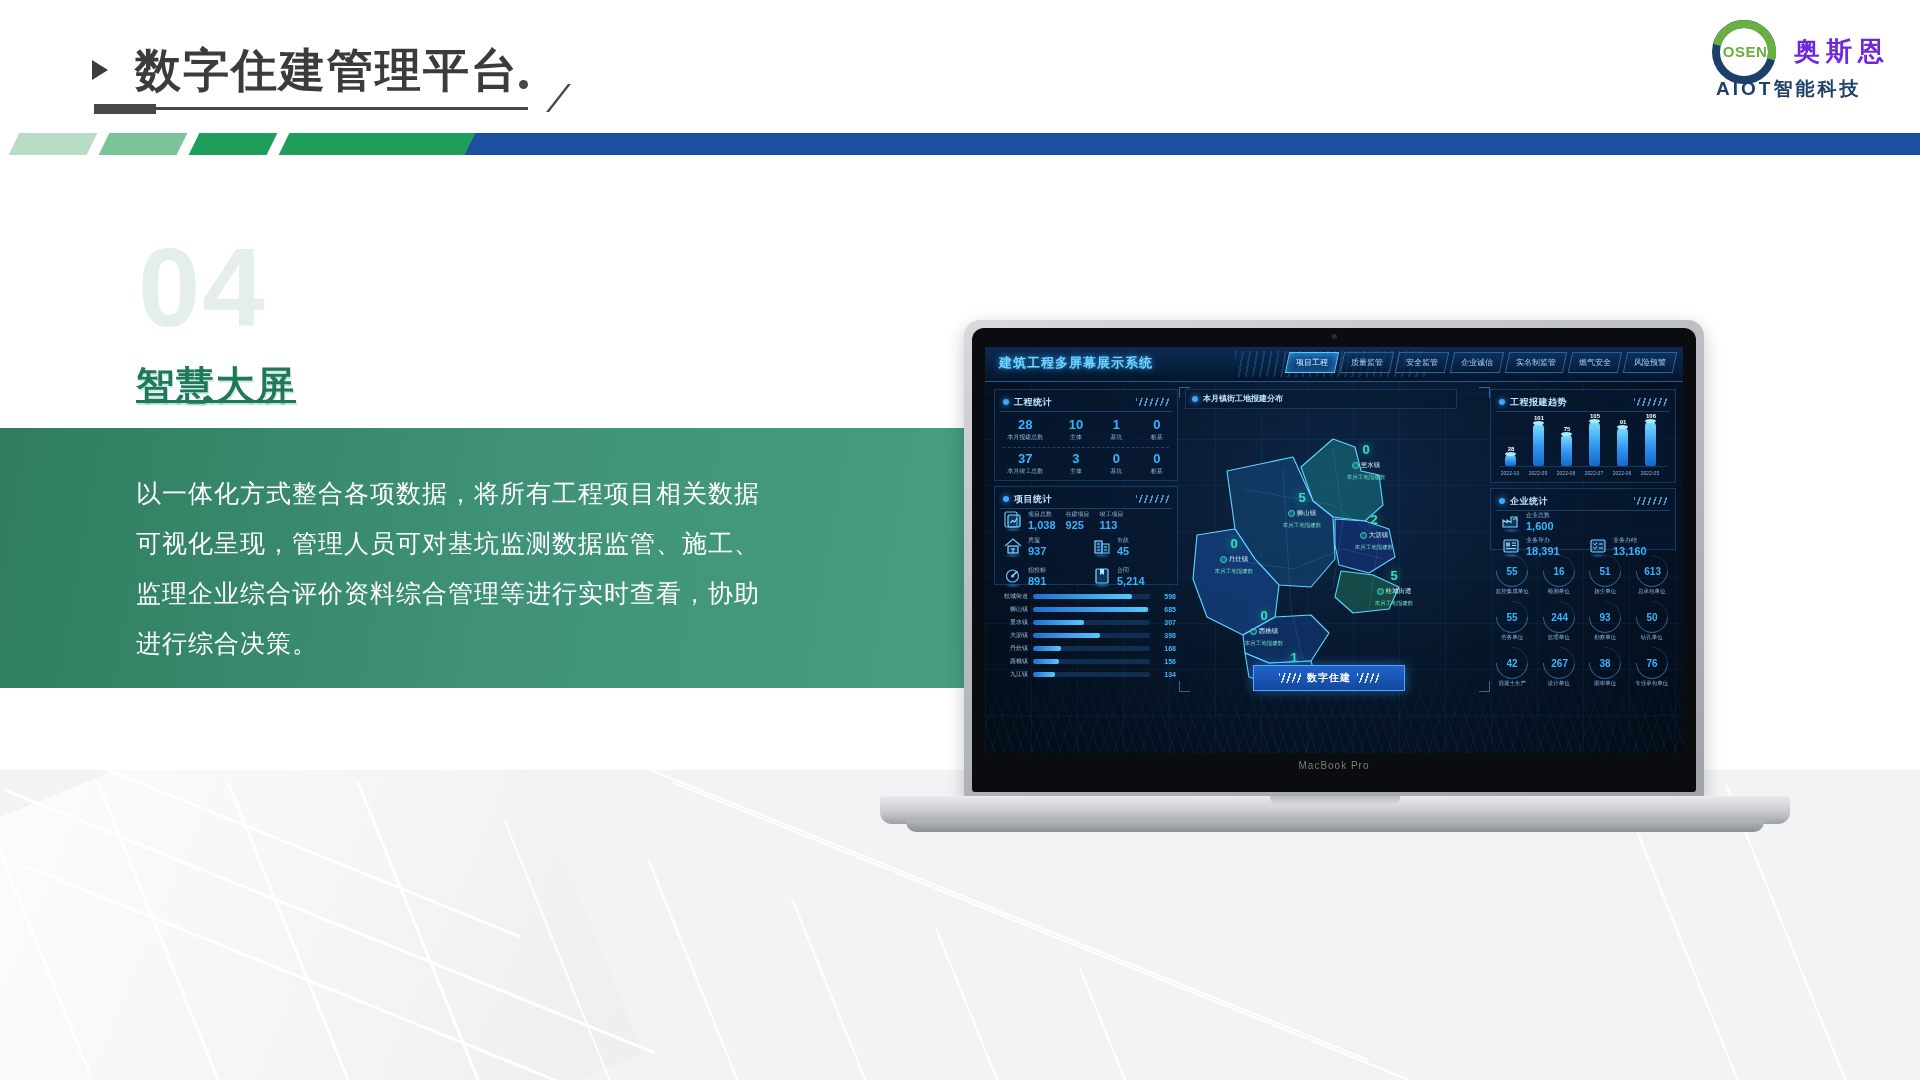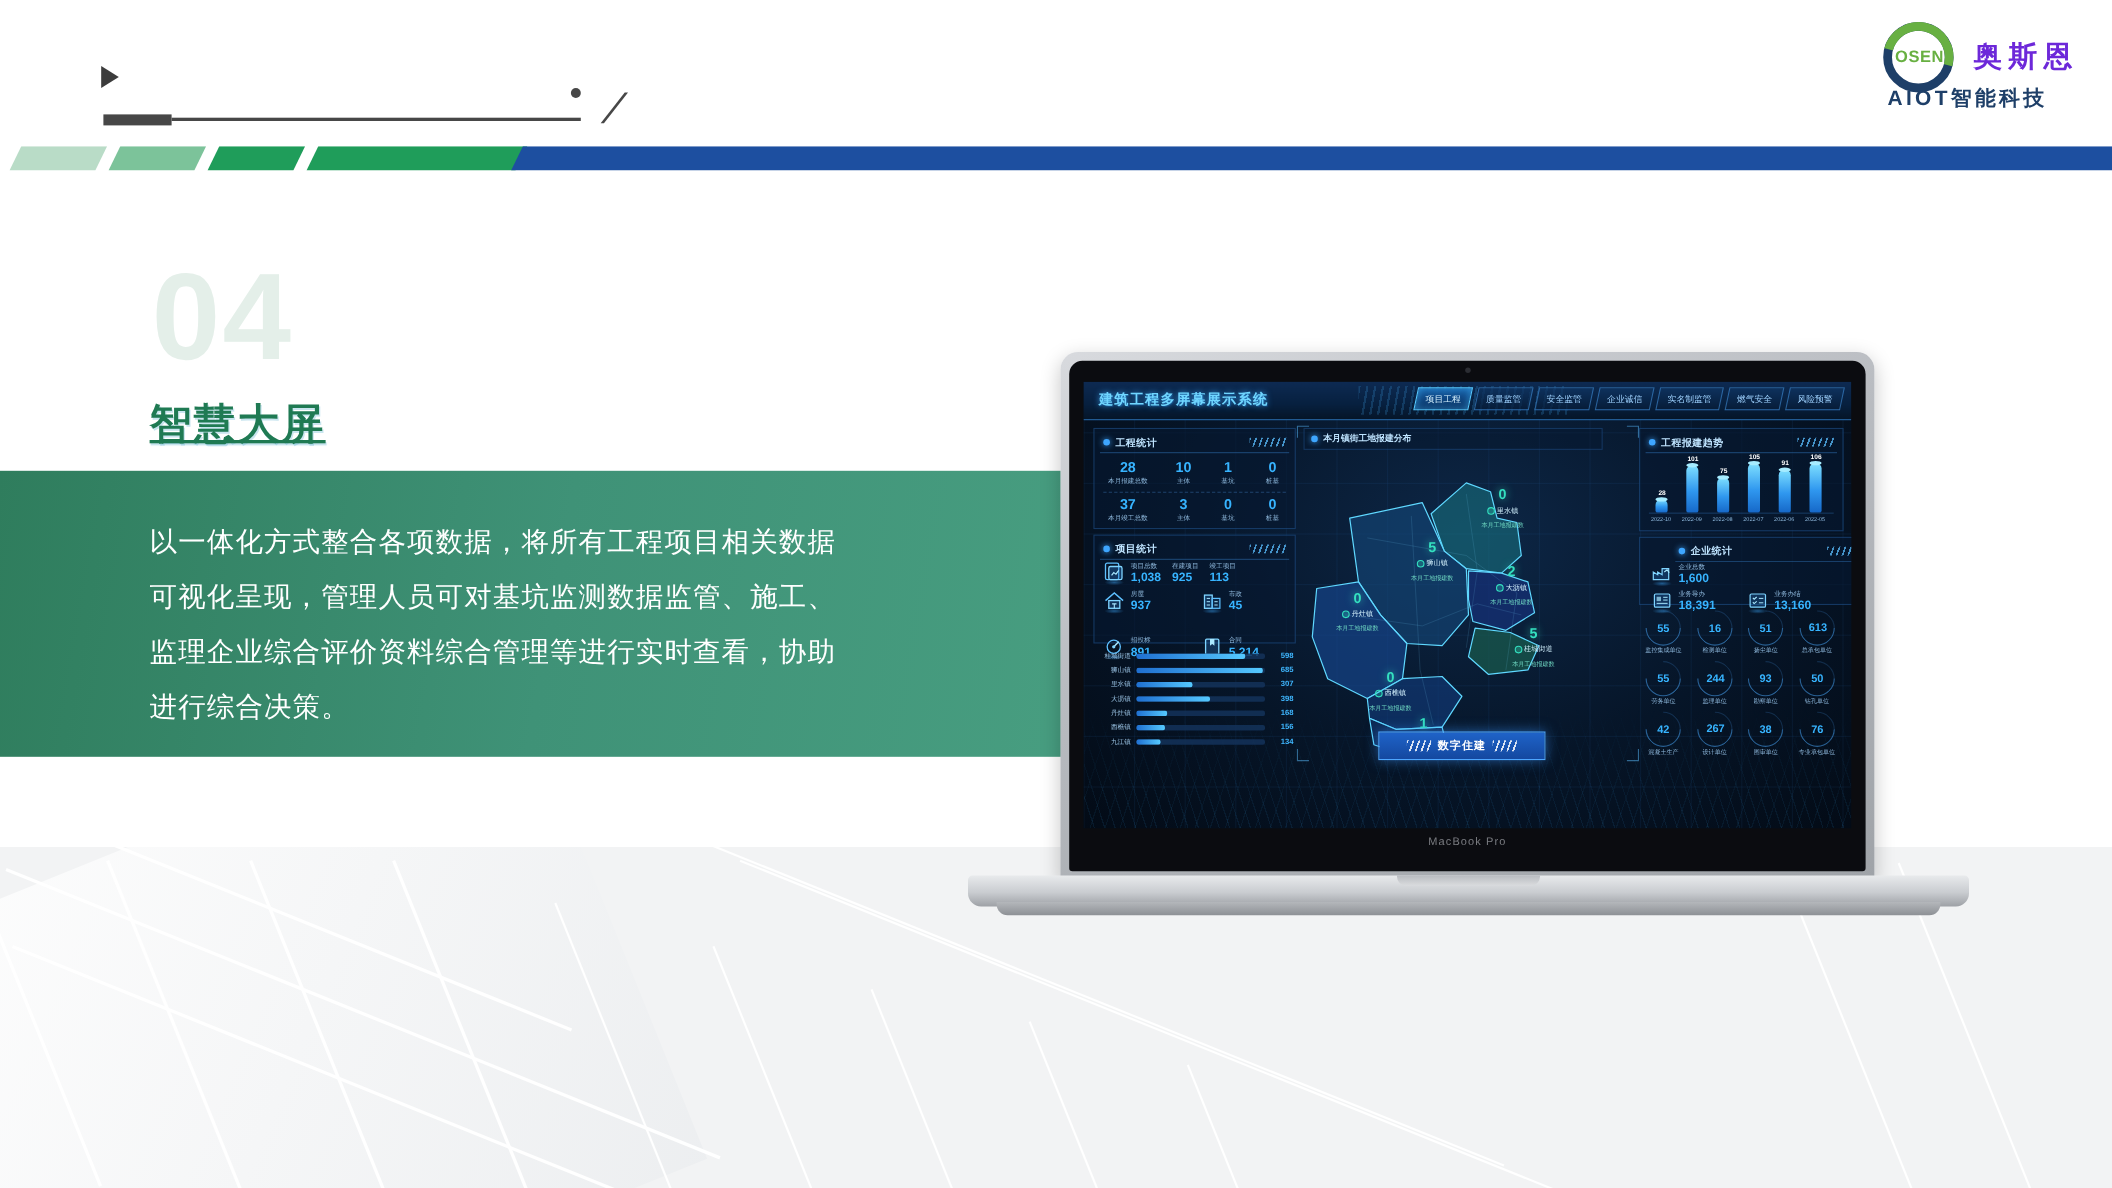--- a/index.html
+++ b/index.html
@@ -255,21 +255,21 @@
   
   .p-trend{left:505px;top:42px;width:184px;height:92px;}
   .chartarea{position:absolute;left:8px;top:24px;width:168px;height:62px;}
   .cbar{position:absolute;bottom:10px;width:11px;border-radius:5px 5px 2px 2px;
     background:linear-gradient(180deg,#7fe0ff 0%,#2f97ef 55%,#1668c8 100%);}
   .cbar:before{content:"";position:absolute;left:0;top:-2px;width:11px;height:4px;border-radius:50%;background:#a6ecff;}
   .cbval{position:absolute;font-size:6px;font-weight:bold;color:#ffffff;text-align:center;width:22px;}
   .cblab{position:absolute;bottom:0;font-size:5px;color:#8fb9dd;text-align:center;width:26px;}
   .caxis{position:absolute;left:0;bottom:9px;width:168px;height:1px;background:rgba(60,140,220,.3);}
 
-  .p-ent{left:505px;top:141px;width:184px;height:60px;padding-left:27px;}
+  .p-ent{left:505px;top:141px;width:184px;height:60px;}
   .ent-grid{position:absolute;left:8px;top:22px;width:168px;}
 
   .badges{position:absolute;left:505px;top:208px;width:184px;height:135px;
     display:grid;grid-template-columns:repeat(4,1fr);gap:3px 2px;}
   .badge{text-align:center;position:relative;}
   .ring{
     width:30px;height:30px;margin:0 auto;border-radius:50%;
     border:1.5px solid rgba(70,160,240,.55);
     border-top-color:transparent;border-right-color:rgba(70,160,240,.2);
     display:flex;align-items:center;justify-content:center;
@@ -306,20 +306,21 @@
   <div class="ln" style="left:700px;top:80px;width:2px;height:280px;transform:rotate(-22deg);"></div>
   <div class="ln" style="left:840px;top:120px;width:2px;height:260px;transform:rotate(-22deg);"></div>
   <div class="ln" style="left:980px;top:150px;width:2px;height:240px;transform:rotate(-22deg);"></div>
   <div class="ln" style="left:1120px;top:190px;width:2px;height:220px;transform:rotate(-22deg);"></div>
   <div class="ln" style="left:1680px;top:-40px;width:2px;height:420px;transform:rotate(-22deg);"></div>
   <div class="ln" style="left:1800px;top:0px;width:2px;height:400px;transform:rotate(-22deg);"></div>
 </div>
 
 <div class="header">
   <div class="hdr-arrow"></div>
+  <div class="hdr-title">数字住建管理平台</div>
   <div class="hdr-rule-thick"></div>
   <div class="hdr-rule-line"></div>
   <div class="hdr-rule-diag"></div>
   <div class="hdr-dot"></div>
 
   <div class="hdr-bar">
     <div class="par" style="left:14px;width:78px;background:#b9dcc7;"></div>
     <div class="par" style="left:104px;width:78px;background:#7cc39a;"></div>
     <div class="par" style="left:194px;width:78px;background:#1f9d5a;"></div>
     <div class="par" style="left:284px;width:190px;background:#1f9d5a;"></div>
@@ -439,21 +440,21 @@
             <div class="kv">
               <div class="k">在建项目</div>
               <div class="v">925</div>
             </div>
             <div class="kv">
               <div class="k">竣工项目</div>
               <div class="v">113</div>
             </div>
           </div>
 
-          <div class="proj-rowA" style="margin-bottom:20px;">
+          <div class="proj-rowA" style="margin-bottom:8px;">
             <div class="ico">
               <svg width="24" height="22" viewBox="0 0 24 22">
                   <path d="M4 10 L12 3 L20 10" fill="none" stroke="#5ec0ff" stroke-width="1.3"></path>
                   <rect x="7" y="10" width="10" height="7" fill="rgba(40,120,200,.3)" stroke="#7fd4ff" stroke-width="1.2"></rect>
                   <path d="M12 17 v-4 M10 13 h4" stroke="#a9e8ff" stroke-width="1"></path>
                 </svg>
             </div>
             <div class="kv" style="width:52px;">
               <div class="k">房屋</div>
               <div class="v">937</div>

